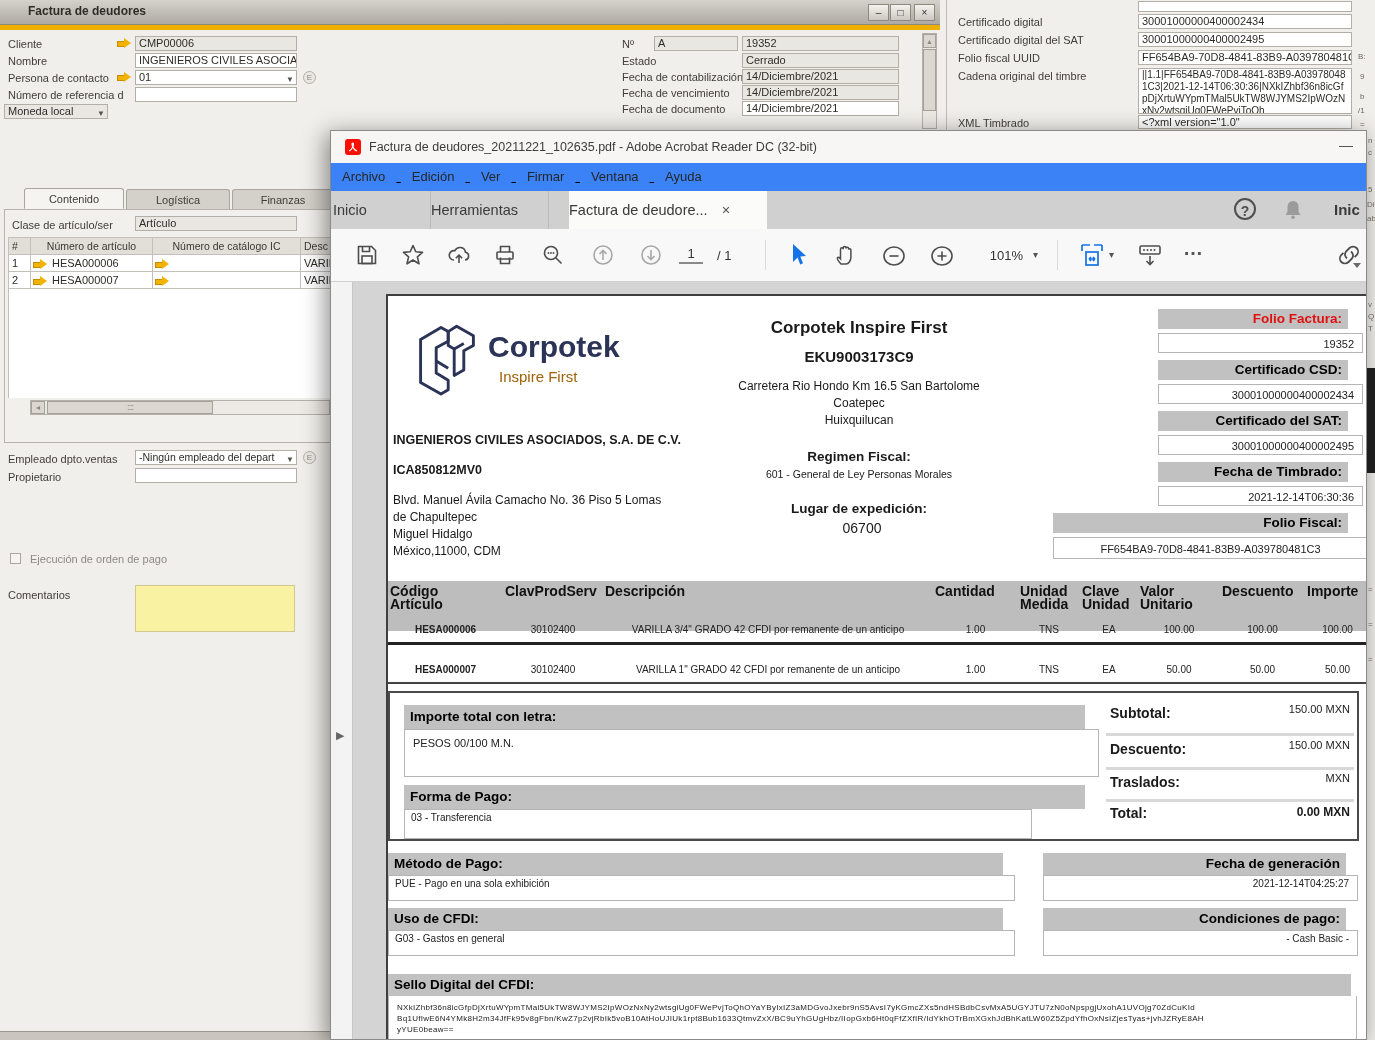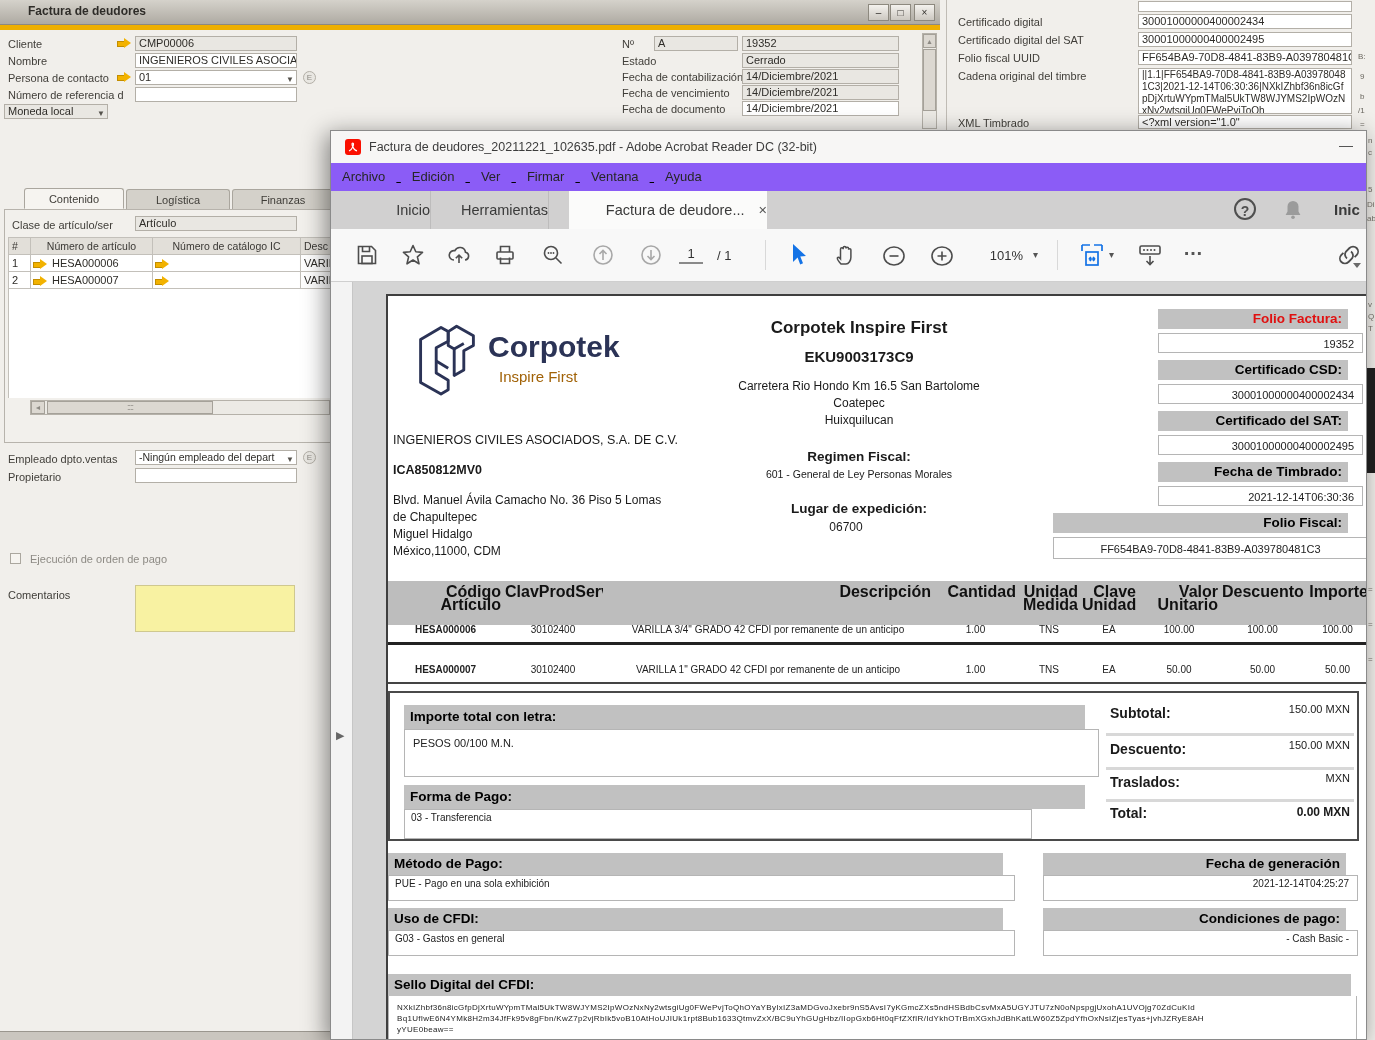--- a/index.html
+++ b/index.html
@@ -33,44 +33,44 @@
   .gridh{background:#e2dfd9;font-size:10.5px;color:#3a3834;}
   .sbar{background:#eceae5;border:1px solid #b5b1a9;}
   .sthumb{background:#dcd8d1;border:1px solid #a5a199;text-align:center;color:#8d8a84;}
   .frag{font-size:8px;color:#6a675f;line-height:9px;}
 
   
   .aw{left:330px;top:130px;width:1037px;height:910px;background:#fff;border:1px solid #8a8a8a;
     box-shadow:-4px 4px 22px rgba(0,0,0,.45);overflow:hidden;z-index:10;}
   .aw .titlebar{left:0;top:0;width:1037px;height:32px;background:#f7f6f5;}
   .aw .title{left:38px;top:9px;font-size:12.5px;color:#3c3c3c;white-space:nowrap;}
-  .menubar{left:0;top:32px;width:1037px;height:28px;background:#8b5cf6;text-decoration:underline;}
+  .menubar{left:0;top:32px;width:1037px;height:28px;background:#3b82f6;text-decoration:underline;}
   .menubar span{display:inline-block;padding:0 11px;font-size:13px;line-height:28px;color:#262626;}
   .tabbar{left:0;top:60px;width:1037px;height:38px;background:#d1d0d0;}
-  .atab{top:0;height:38px;line-height:38px;text-align:right;font-size:14.5px;color:#3a3a3a;
+  .atab{top:0;height:38px;line-height:38px;text-align:left;font-size:14.5px;color:#3a3a3a;
     border-right:1px solid #bdbcbc;}
   .atab.active{background:#fbfbfa;border-right:none;}
   .toolbar{left:0;top:98px;width:1037px;height:53px;background:#f8f8f8;border-bottom:1px solid #cfcfcf;}
   .tdiv{width:1px;height:30px;top:11px;background:#d9d9d9;}
   .pgbox{width:24px;height:20px;top:15px;border-bottom:2px solid #8a8a8a;text-align:center;
     font-size:13px;color:#333;line-height:20px;}
   .ttxt{font-size:13px;color:#333;line-height:20px;top:17px;}
   .docarea{left:0;top:151px;width:1037px;height:759px;background:#d4d4d4;}
   .lstrip{left:0;top:151px;width:22px;height:759px;background:#f3f3f3;border-right:1px solid #c6c6c6;}
   .page{left:55px;top:163px;width:982px;height:747px;background:#fff;border:2px solid #3f3f3f;}
 
   
   .p{color:#1a1a1a;}
   .gbar{background:#c1c1c1;font-weight:bold;font-size:13.5px;color:#000;line-height:22px;
     padding:0 6px;white-space:nowrap;}
   .wbox{background:#fff;border:1px solid #b5b5b5;font-size:10px;color:#222;}
   .rt{text-align:right;} .ct{text-align:center;}
   .items{display:grid;grid-template-columns:115px 100px 330px 85px 62px 58px 82px 85px 65px;}
-  .items .hc{background:#bdbdbd;font-size:16px;font-weight:bold;text-align:right;
-    padding:4px 2px 14px;color:#111;line-height:13px;}
+  .items .hc{background:#bdbdbd;font-size:14px;font-weight:bold;text-align:left;
+    padding:4px 2px 20px;color:#111;line-height:13px;}
   .items .cc{font-size:10px;text-align:center;padding:6px 2px;line-height:13px;color:#222;}
   .seal{font-size:8px;letter-spacing:.3px;line-height:11px;color:#222;word-break:break-all;}
   svg{display:block}
 </style>
 </head>
 <body>
 
 <div class="abs erp-titlebar"></div>
 <div class="abs erp-title">Factura de deudores</div>
 <div class="abs winbtn" style="left:868px">–</div>
@@ -365,23 +365,23 @@
     <div class="abs" style="left:111px;top:72px;font-size:15px;color:#a16207">Inspire First</div>
 
     <div class="abs ct" style="left:311px;top:22px;width:320px;font-size:17px;font-weight:bold">Corpotek Inspire First</div>
     <div class="abs ct" style="left:311px;top:52px;width:320px;font-size:15px;font-weight:bold">EKU9003173C9</div>
     <div class="abs ct" style="left:281px;top:83px;width:380px;font-size:12px">Carretera Rio Hondo Km 16.5   San Bartolome</div>
     <div class="abs ct" style="left:311px;top:100px;width:320px;font-size:12px">Coatepec</div>
     <div class="abs ct" style="left:311px;top:117px;width:320px;font-size:12px">Huixquilucan</div>
     <div class="abs ct" style="left:311px;top:153px;width:320px;font-size:13.5px;font-weight:bold">Regimen Fiscal:</div>
     <div class="abs ct" style="left:311px;top:172px;width:320px;font-size:10.5px">601 - General de Ley Personas Morales</div>
     <div class="abs ct" style="left:311px;top:205px;width:320px;font-size:13.5px;font-weight:bold">Lugar de expedición:</div>
-    <div class="abs ct" style="left:298px;top:224px;width:320px;font-size:12px">06700</div>
-
-    <div class="abs" style="left:5px;top:137px;font-size:12.5px;font-weight:normal">INGENIEROS CIVILES ASOCIADOS, S.A. DE C.V.</div>
+    <div class="abs ct" style="left:314px;top:224px;width:320px;font-size:14px">06700</div>
+
+    <div class="abs" style="left:5px;top:137px;font-size:12.5px;font-weight:bold">INGENIEROS CIVILES ASOCIADOS, S.A. DE C.V.</div>
     <div class="abs" style="left:5px;top:167px;font-size:12.5px;font-weight:bold">ICA850812MV0</div>
     <div class="abs" style="left:5px;top:197px;font-size:12px">Blvd. Manuel Ávila Camacho No. 36 Piso 5   Lomas</div>
     <div class="abs" style="left:5px;top:214px;font-size:12px">de Chapultepec</div>
     <div class="abs" style="left:5px;top:231px;font-size:12px">Miguel Hidalgo</div>
     <div class="abs" style="left:5px;top:248px;font-size:12px">México,11000, CDM</div>
 
     <div class="abs gbar rt" style="left:770px;top:13px;width:190px;height:20px;line-height:20px;color:#e01010">Folio Factura:</div>
     <div class="abs wbox rt" style="left:770px;top:37px;width:205px;height:20px;line-height:20px;padding:0 8px;font-size:11px">19352</div>
     <div class="abs gbar rt" style="left:770px;top:64px;width:190px;height:20px;line-height:20px">Certificado CSD:</div>
     <div class="abs wbox rt" style="left:770px;top:88px;width:205px;height:20px;line-height:20px;padding:0 8px;font-size:11px">30001000000400002434</div>

